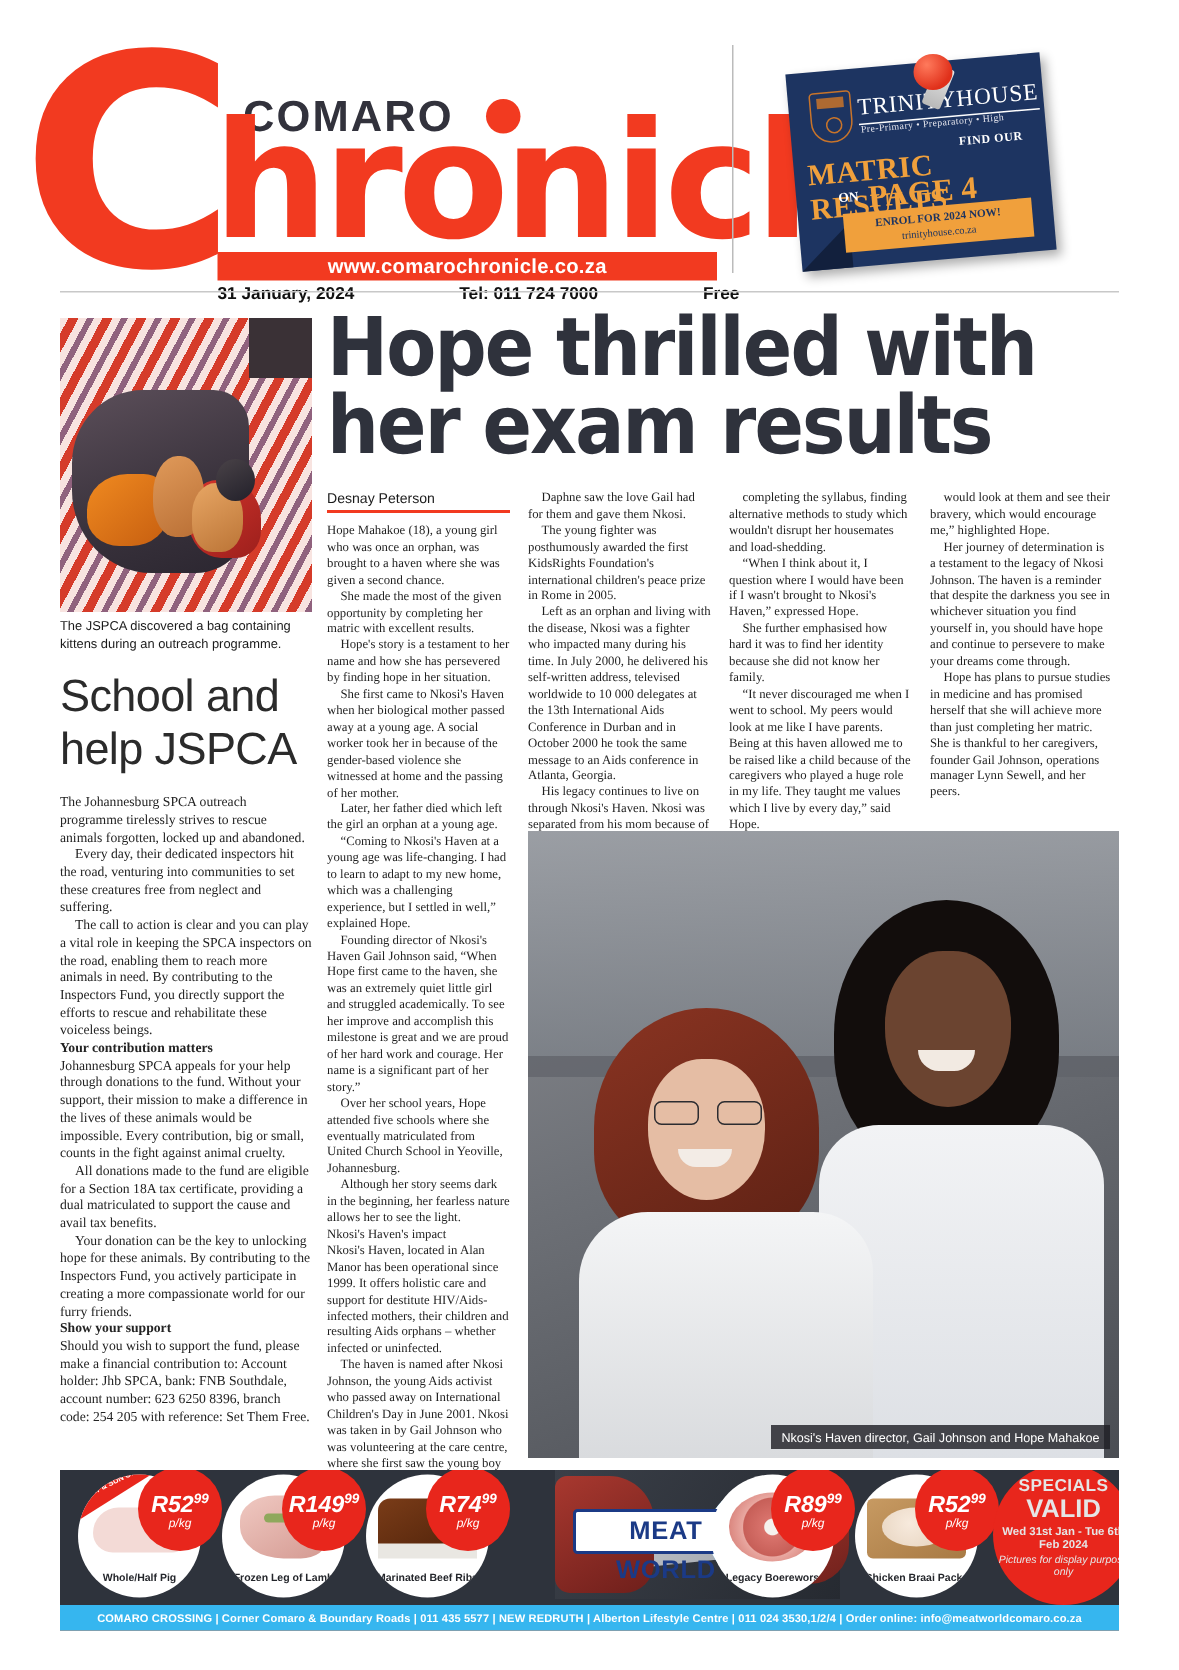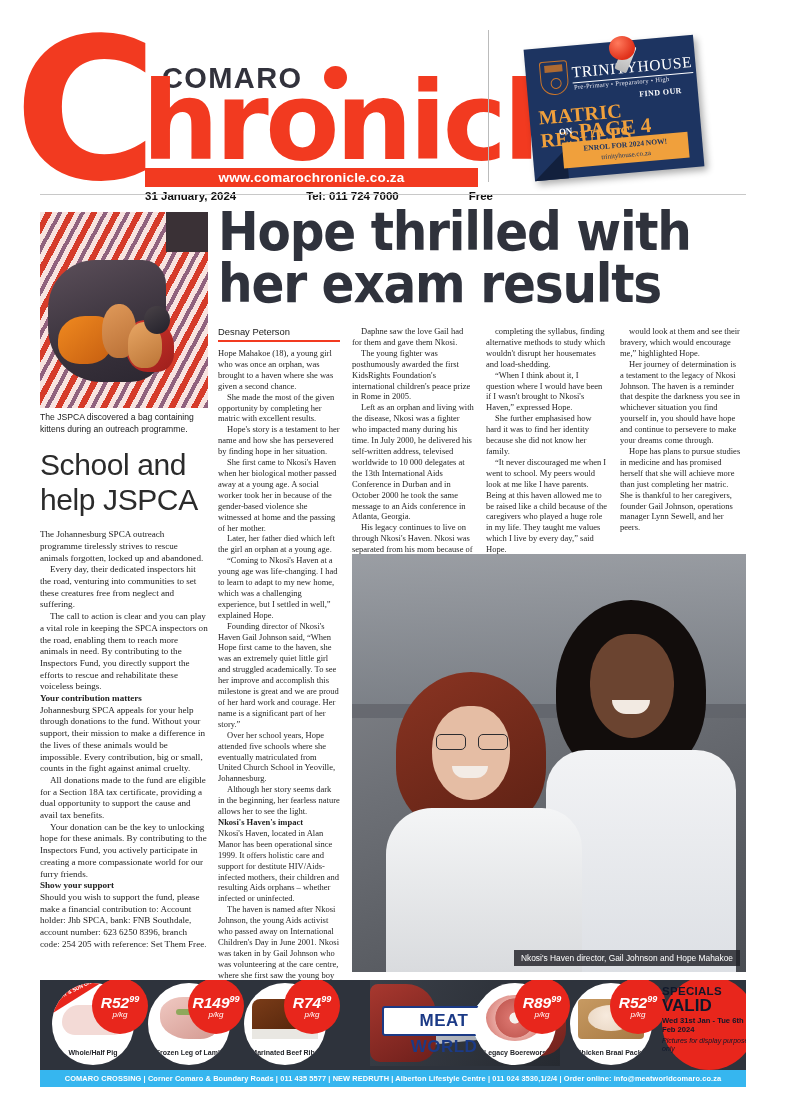--- a/index.html
+++ b/index.html
@@ -168,21 +168,21 @@
 
   
   .cols { position: absolute; left: 178px; top: 126px; width: 528px; height: 640px; }
   .col { position: absolute; top: 0; width: 122px; }
   .col1 { left: 0; } .col2 { left: 134px; } .col3 { left: 268px; } .col4 { left: 402px; }
   .byline { font-size: 9.4px; color: #1a1a1a; font-family: Liberation Sans, sans-serif; }
   .byline-rule { width: 122px; height: 2px; background: #f23a20; margin: 3px 0 6px 0; }
   .ctext { font-family: "Liberation Serif", serif; font-size: 8.5px; line-height: 10.9px; color: #1f1f1f; }
   .ctext p { text-indent: 9px; }
   .ctext p.noind { text-indent: 0; }
-  .ctext p.sub { text-indent: 0; font-weight: 700; }
+  .ctext p.sub { text-indent: 0; font-weight: 400; }
 
   
   .main-photo {
     position: absolute; left: 312px; top: 354px; width: 394px; height: 418px;
     overflow: hidden; background: #6b6f77;
   }
   .mp-bg { position: absolute; inset: 0; background: linear-gradient(160deg,#8d8f94 0%, #6d7076 45%, #4a4d53 100%); }
   .mp-shelf { position:absolute; left:0; top:0; width:100%; height:150px;
     background: linear-gradient(#9ea2a8, #7d8289); opacity:.8; }
   .mp-shelf2 { position:absolute; left:0; top:150px; width:100%; height:14px; background:#5f636a; opacity:.7; }
@@ -254,21 +254,21 @@
     position: absolute; top: -2px; width: 56px; height: 56px; border-radius: 50%;
     background: #e8261c; color: #fff; text-align: center;
   }
   .p1 { left: 52px; } .p2 { left: 148px; } .p3 { left: 244px; }
   .p4 { left: 474px; } .p5 { left: 570px; }
   .price b { display: block; margin-top: 14px; font-size: 15.5px; line-height: 15px; font-style: italic; }
   .price b sup { font-size: 9px; }
   .price i { display: block; font-size: 8px; }
   .valid {
     position: absolute; left: 622px; top: -4px; width: 94px; height: 94px; border-radius: 50%;
-    background: #e8261c; color: #0f172a; padding-top: 9px;
+    background: #e8261c; color: #e5e5e5; text-align: center; padding-top: 9px;
   }
   .valid .v1 { font-size: 11.5px; font-weight: 700; letter-spacing: .3px; }
   .valid .v2 { font-size: 17px; font-weight: 700; line-height: 18px; }
   .valid .v3 { font-size: 7.6px; font-weight: 700; line-height: 9.4px; margin-top: 1px; }
   .valid .v4 { font-size: 7px; font-style: italic; line-height: 8.6px; margin-top: 2px; }
   .mw-logo {
     position: absolute; left: 342px; top: 26px; width: 124px; height: 30px;
     background: #fff; border: 2.5px solid #1b3a86; border-radius: 3px;
     text-align: center; line-height: 26px; color: #1b3a86;
     font-size: 17px; font-weight: 700; letter-spacing: .5px;
@@ -341,21 +341,21 @@
         <div class="kit3"></div>
       </div>
       <div class="spca-caption">The JSPCA discovered a bag containing kittens during an outreach programme.</div>
       <div class="sidebar-head">School and help JSPCA</div>
       <div class="sidebar-body">
         <p class="noind">The Johannesburg SPCA outreach programme tirelessly strives to rescue animals forgotten, locked up and abandoned.</p>
         <p>Every day, their dedicated inspectors hit the road, venturing into communities to set these creatures free from neglect and suffering.</p>
         <p>The call to action is clear and you can play a vital role in keeping the SPCA inspectors on the road, enabling them to reach more animals in need. By contributing to the Inspectors Fund, you directly support the efforts to rescue and rehabilitate these voiceless beings.</p>
         <p class="sub">Your contribution matters</p>
         <p class="noind">Johannesburg SPCA appeals for your help through donations to the fund. Without your support, their mission to make a difference in the lives of these animals would be impossible. Every contribution, big or small, counts in the fight against animal cruelty.</p>
-        <p>All donations made to the fund are eligible for a Section 18A tax certificate, providing a dual opportunity to support the cause and avail tax benefits.</p>
+        <p>All donations made to the fund are eligible for a Section 18A tax certificate, providing a dual matriculated to support the cause and avail tax benefits.</p>
         <p>Your donation can be the key to unlocking hope for these animals. By contributing to the Inspectors Fund, you actively participate in creating a more compassionate world for our furry friends.</p>
         <p class="sub">Show your support</p>
         <p class="noind">Should you wish to support the fund, please make a financial contribution to: Account holder: Jhb SPCA, bank: FNB Southdale, account number: 623 6250 8396, branch code: 254 205 with reference: Set Them Free.</p>
       </div>
     </div>
 
     <div class="headline">Hope thrilled with her exam results</div>
 
     <div class="cols">
 

